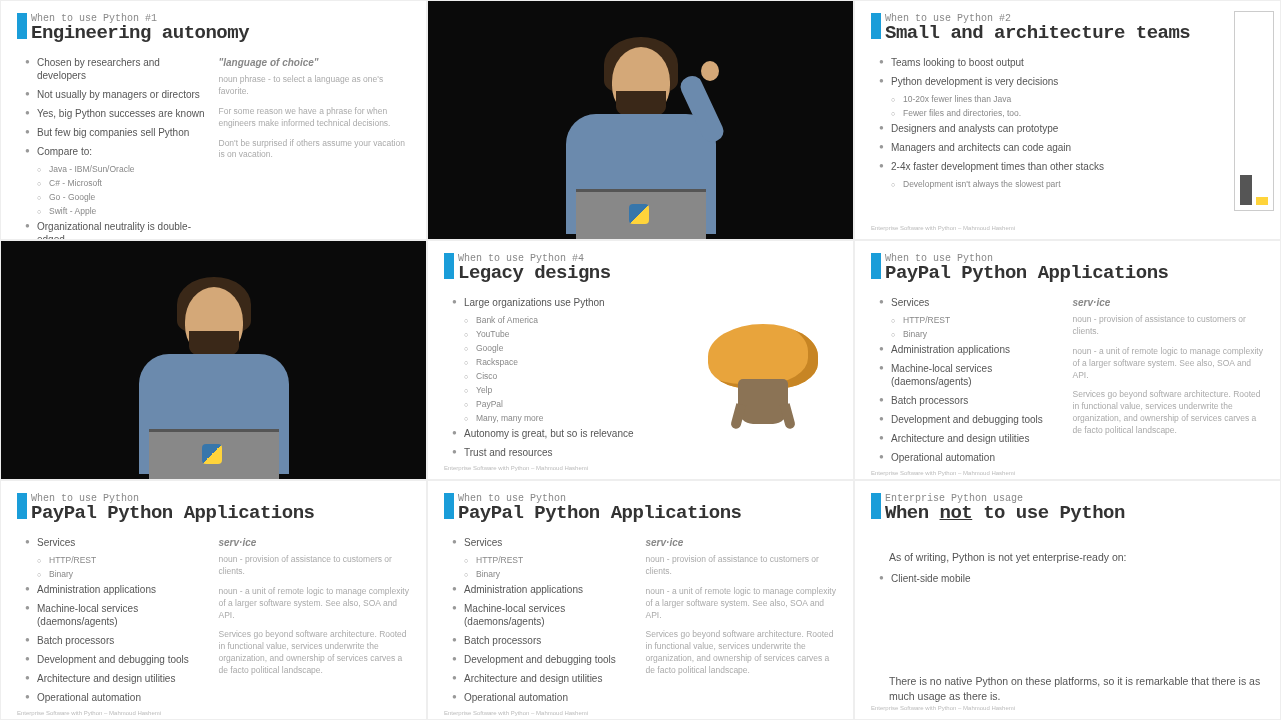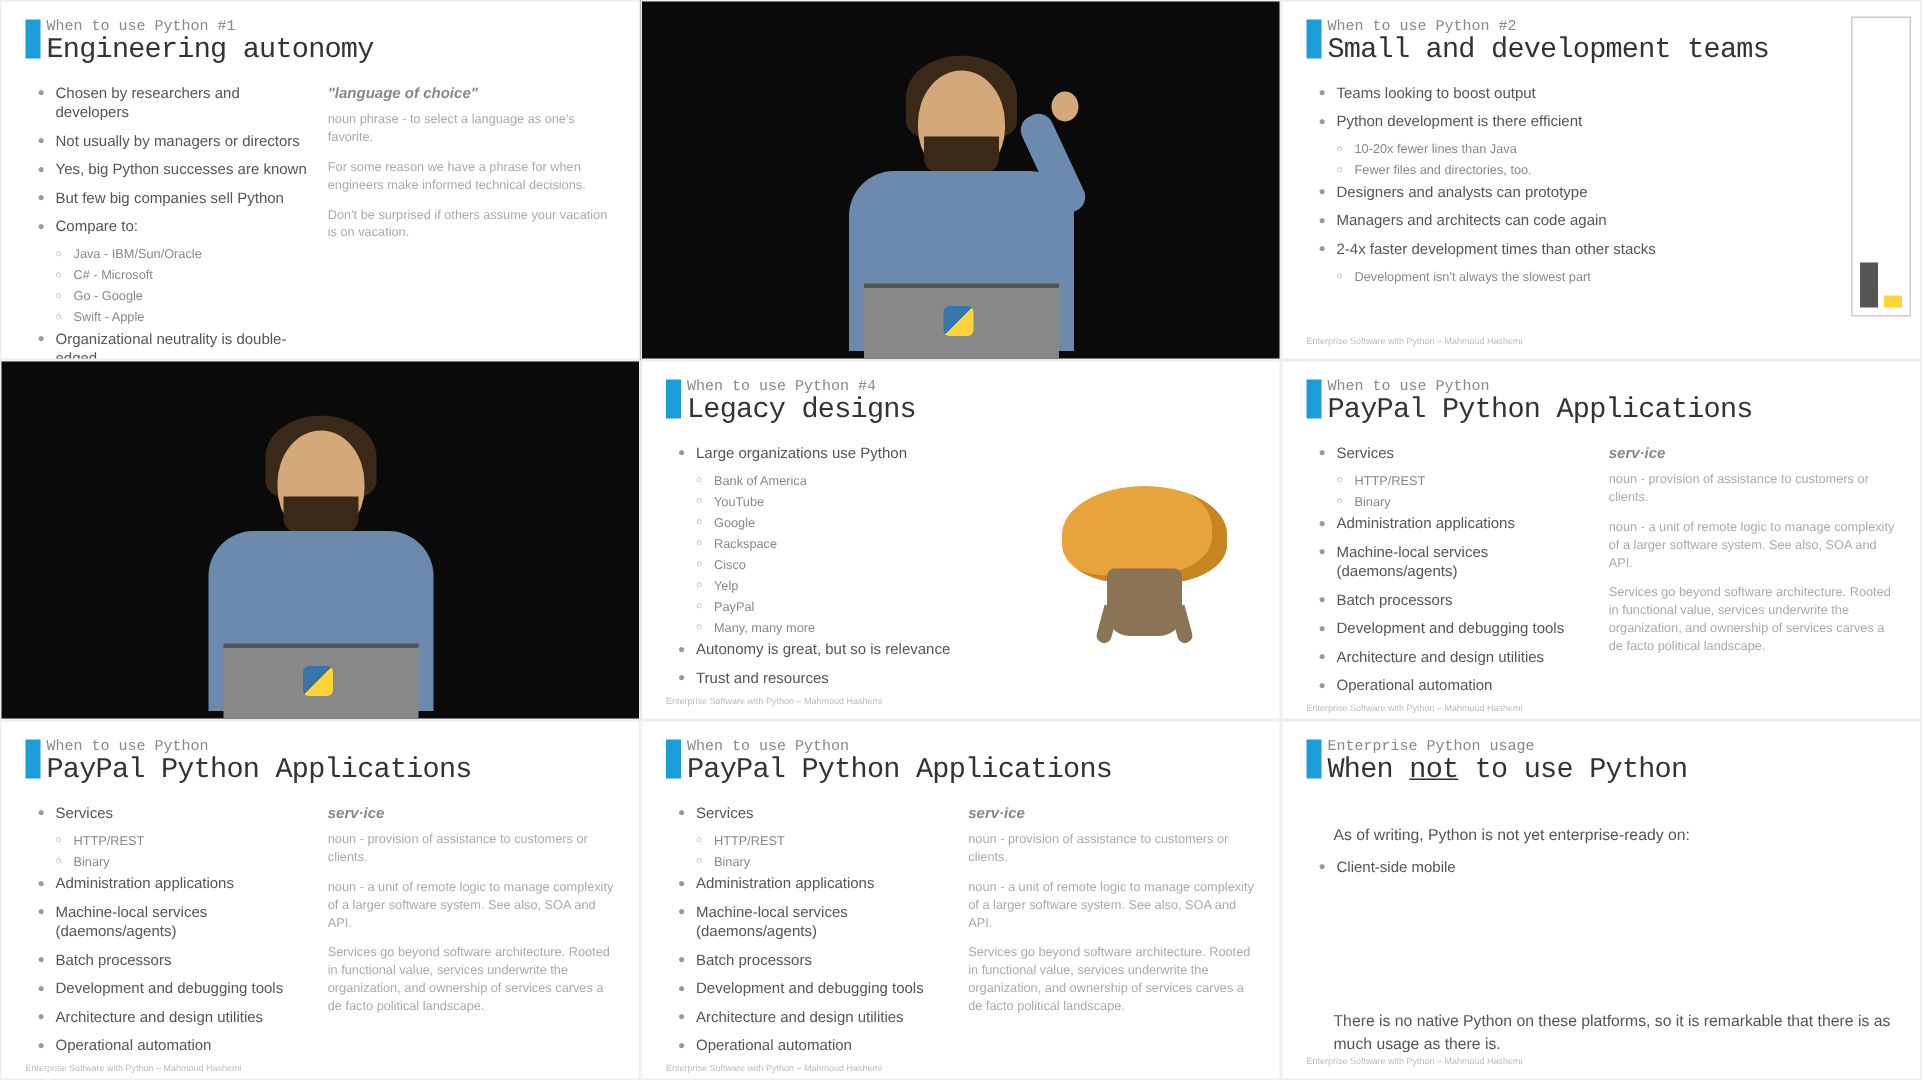--- a/index.html
+++ b/index.html
@@ -12,21 +12,21 @@
   .hair{width:74px;height:55px;background:#3a2818;border-radius:50% 50% 20% 20%;position:absolute;top:18px;left:63px}
   .beard{width:50px;height:28px;background:#3a2818;border-radius:0 0 45% 45%;position:absolute;top:72px;left:75px}
   .shirt{width:150px;height:120px;background:#6b8aad;border-radius:30px 30px 0 0;position:absolute;top:95px;left:25px}
   .laptop{width:130px;height:50px;background:#888;position:absolute;bottom:0;left:35px;border-top:3px solid #555}
   .pylogo{width:20px;height:20px;position:absolute;bottom:15px;left:88px;background:linear-gradient(135deg,#3776ab 50%,#ffd43b 50%);border-radius:4px}
   .arm-up{width:22px;height:70px;background:#6b8aad;position:absolute;top:55px;left:150px;transform:rotate(-25deg);border-radius:10px}
   .hand-up{width:18px;height:20px;background:#d4a878;border-radius:50%;position:absolute;top:42px;left:160px}
   .slide{padding:12px 16px 8px 16px;font-size:10px;color:#444;display:flex;flex-direction:column;height:100%}
   .bar{display:inline-block;width:10px;height:26px;background:#1a9dd9;vertical-align:top;margin-right:4px}
   .subt{font-family:'Courier New',monospace;color:#888;font-size:10px}
-  .title{font-family:'Courier New',monospace;font-size:19px;color:#333;font-weight:normal;margin-top:-2px;letter-spacing:-0.5px}
+  .title{font-family:'Courier New',monospace;font-size:19px;color:#333;font-weight:bold;margin-top:-2px;letter-spacing:-0.5px}
   .title .not{text-decoration:underline}
   .cols{display:flex;gap:10px;margin-top:12px;flex:1}
   .col{flex:1}
   .col ul{list-style:none;padding-left:8px}
   .col li{position:relative;padding-left:12px;margin-bottom:6px;color:#555;font-size:10px;line-height:1.3}
   .col li::before{content:"●";position:absolute;left:0;color:#999;font-size:8px;top:1px}
   .col li.sub{padding-left:24px;font-size:8.5px;color:#888;margin-bottom:3px}
   .col li.sub::before{content:"○";left:12px;font-size:7px}
   .side{color:#aaa;font-size:8.5px;line-height:1.4}
   .side .term{font-style:italic;font-weight:bold;color:#888;font-size:10px;margin-bottom:4px}
@@ -87,27 +87,27 @@
         <div class="arm-up"></div>
         <div class="hand-up"></div>
       <div class="laptop"></div>
         <div class="pylogo"></div>
     </div>
   </div>
 
   <div class="cell slide">
     <div><span class="bar"></span><span style="display:inline-block;vertical-align:top">
       <div class="subt">When to use Python #2</div>
-      <div class="title">Small and development teams</div>
+      <div class="title">Small and architecture teams</div>
     </span></div>
     <div class="cols">
       <div class="col" style="flex:1.6">
           <ul>
             <li>Teams looking to boost output</li>
-            <li>Python development is there efficient</li>
+            <li>Python development is very decisions</li>
             <li class="sub">10-20x fewer lines than Java</li>
             <li class="sub">Fewer files and directories, too.</li>
             <li>Designers and analysts can prototype</li>
             <li>Managers and architects can code again</li>
             <li>2-4x faster development times than other stacks</li>
             <li class="sub">Development isn't always the slowest part</li>
           </ul>
         </div>
     </div>
     <div class="minichart">

